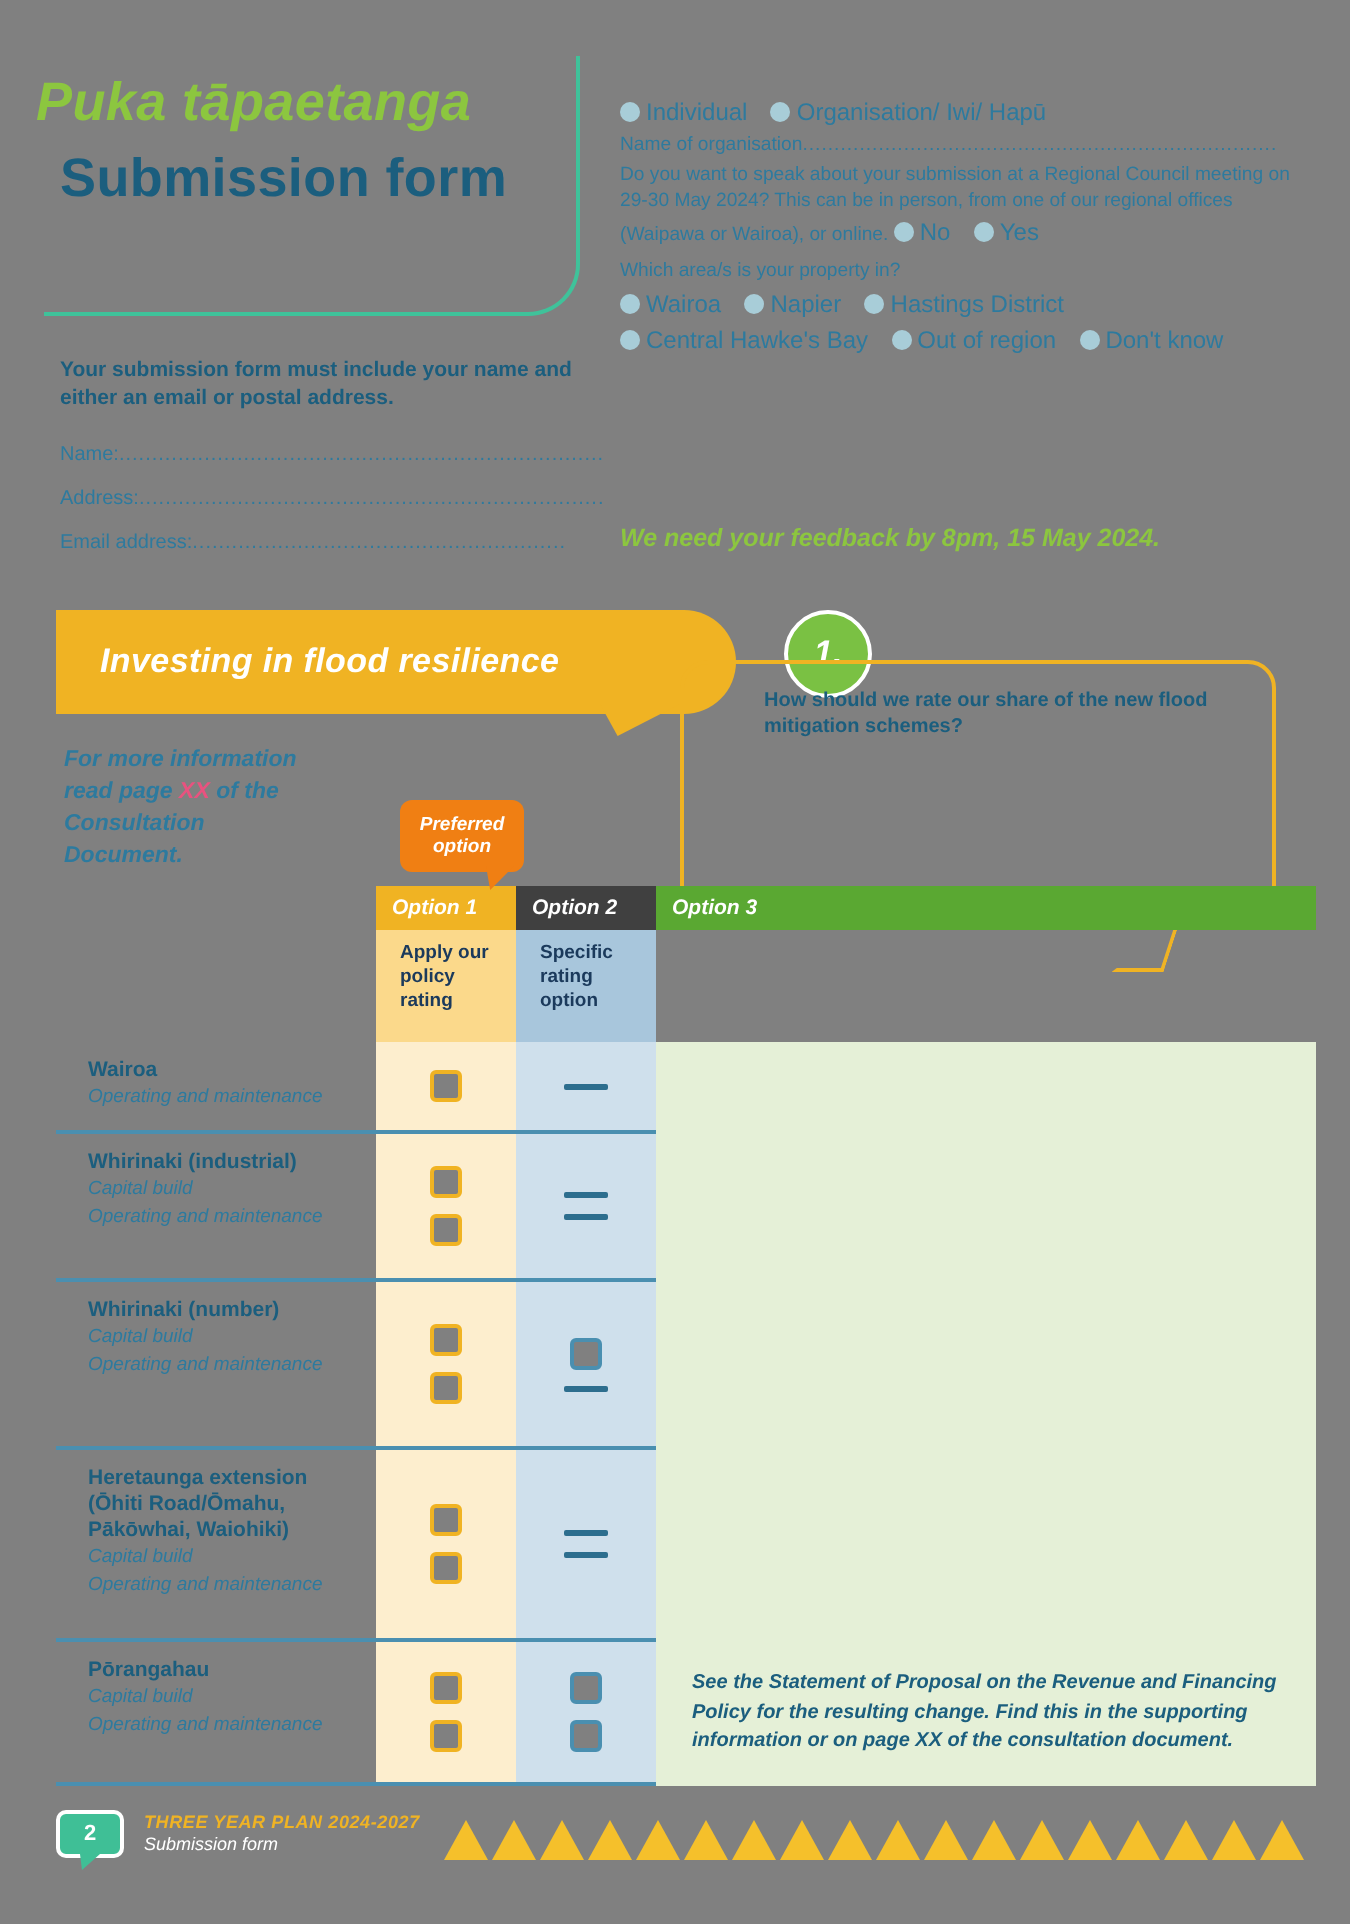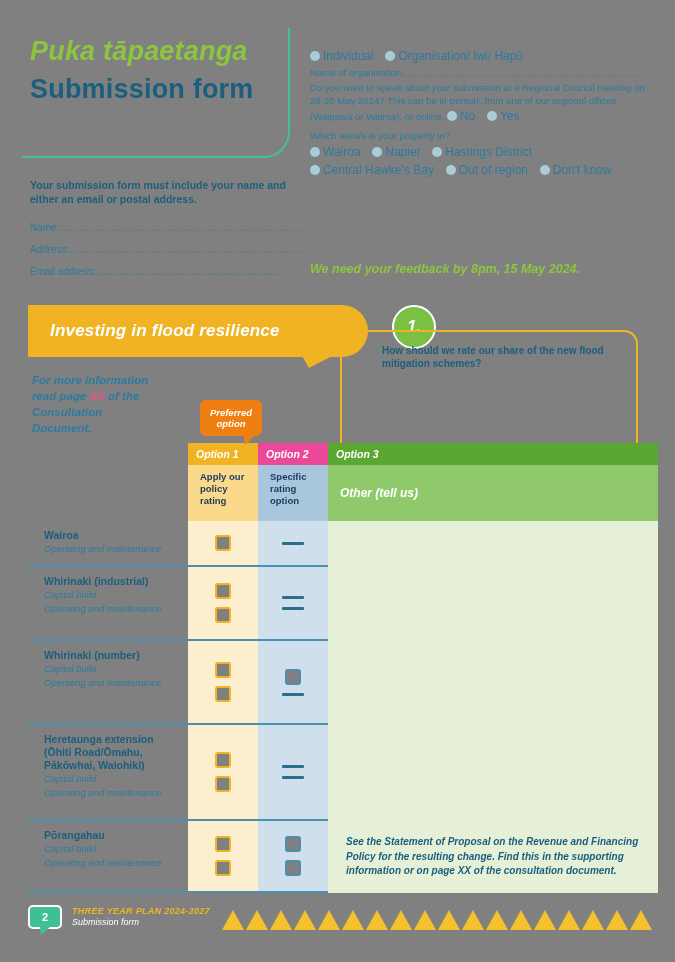--- a/index.html
+++ b/index.html
@@ -12,21 +12,21 @@
   .page { position: relative; width: 675px; height: 962px; background: #808080; }
 
   
   .hdr-bubble {
     position: absolute; left: 22px; top: 28px; width: 268px; height: 130px;
     border-right: 2px solid #3fc29a;
     border-bottom: 2px solid #3fc29a;
     border-bottom-right-radius: 26px;
   }
   .title-mi {
-    position: absolute; left: 30px; top: 36px;
+    position: absolute; left: 18px; top: 36px;
     font-size: 27px; font-style: italic; font-weight: bold;
     color: #8cc63f; letter-spacing: .2px;
   }
   .title-en {
     position: absolute; left: 30px; top: 74px;
     font-size: 27px; font-weight: bold; color: #1b5e7e; letter-spacing: .2px;
   }
 
   .must-include {
     position: absolute; left: 30px; top: 178px; width: 265px;
@@ -111,21 +111,21 @@
   
   .tbl { position: absolute; left: 28px; top: 443px; width: 630px; }
   .trow { display: flex; }
   .c-label { width: 160px; }
   .c-o1 { width: 70px; }
   .c-o2 { width: 70px; }
   .c-o3 { width: 330px; }
 
   .hdr-blank { background: transparent; }
   .hdr1 { background: #f0b323; }
-  .hdr2 { background: #ec4899; text-align: right; }
+  .hdr2 { background: #404040; text-align: right; }
   .hdr3 { background: #5aa832; }
   .hdr-cell {
     height: 22px; display: flex; align-items: center; padding-left: 8px;
     color: #fff; font-size: 10.5px; font-weight: bold; font-style: italic;
   }
 
   .sub1 { background: #fbd98b; }
   .sub2 { background: #a8c6dc; }
   .sub3 { background: #8fc96b; }
   .sub-cell {
@@ -271,23 +271,20 @@
     </div>
 
     <div class="trow">
       <div class="c-label hdr-blank"></div>
       <div class="c-o1 sub1">
           <div class="sub-cell">Apply our policy rating</div>
         </div>
       <div class="c-o2 sub2">
           <div class="sub-cell">Specific rating option</div>
         </div>
-      <div class="c-o3 sub3">
-          <div class="sub-cell">Other (tell us)</div>
-        </div>
     </div>
 
     <div class="trow">
       <div class="c-label lbl-cell">
         <div class="lbl-main">Wairoa</div>
         <div class="lbl-sub">Operating and maintenance</div>
       </div>
       <div class="c-o1 body1 box-cell" style="height:46px;">
         <span class="cbox o1"></span>
       </div>

